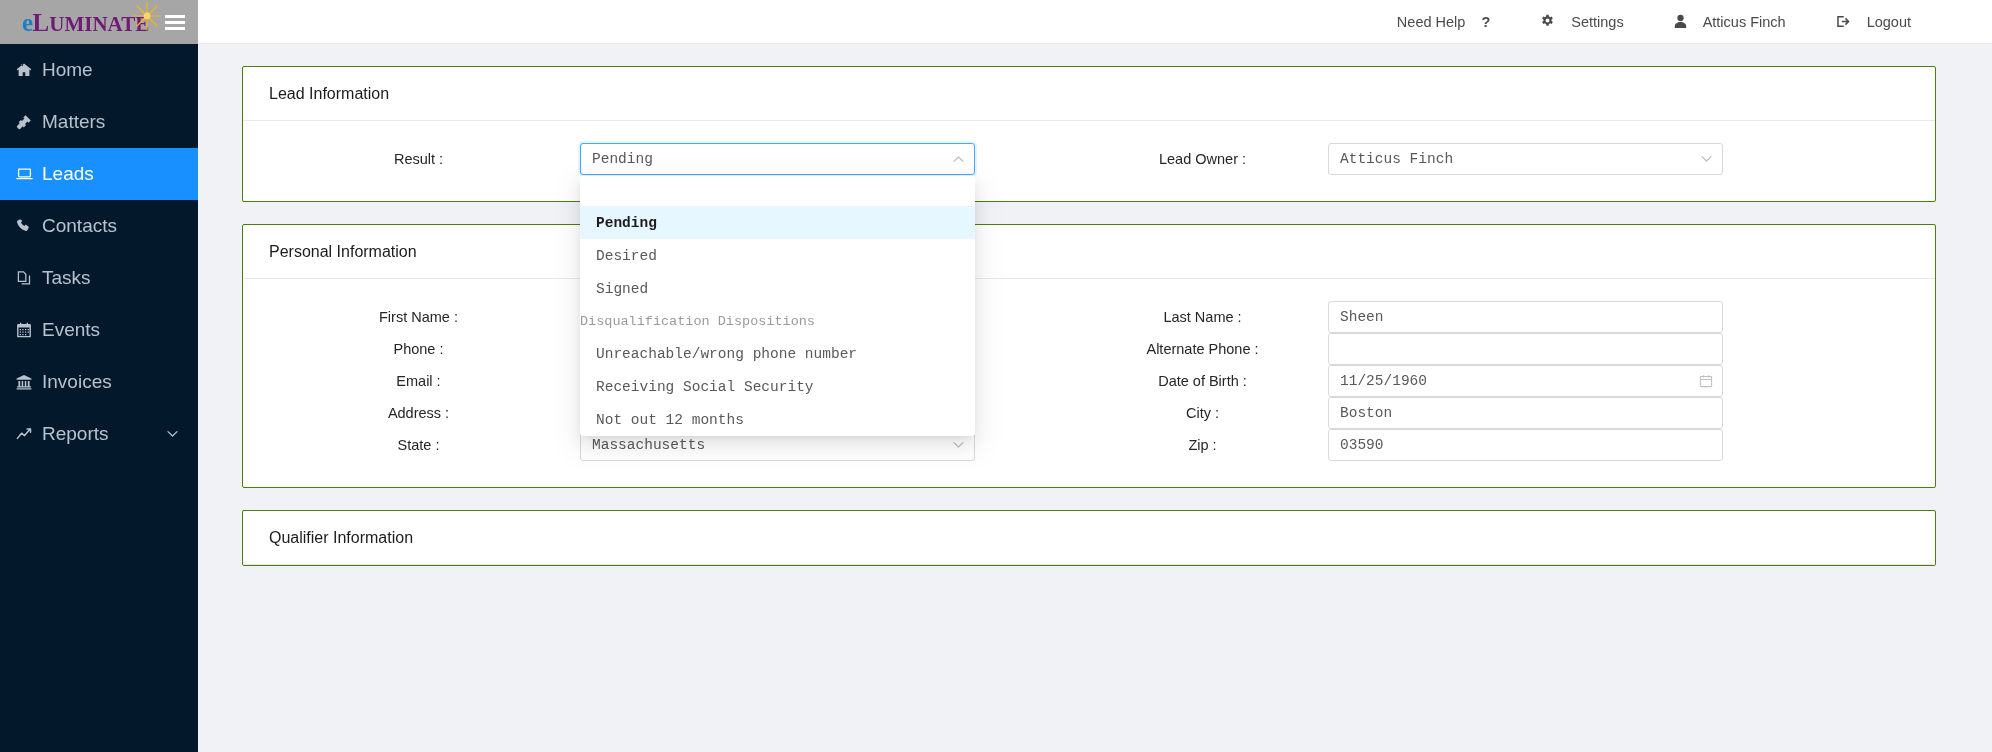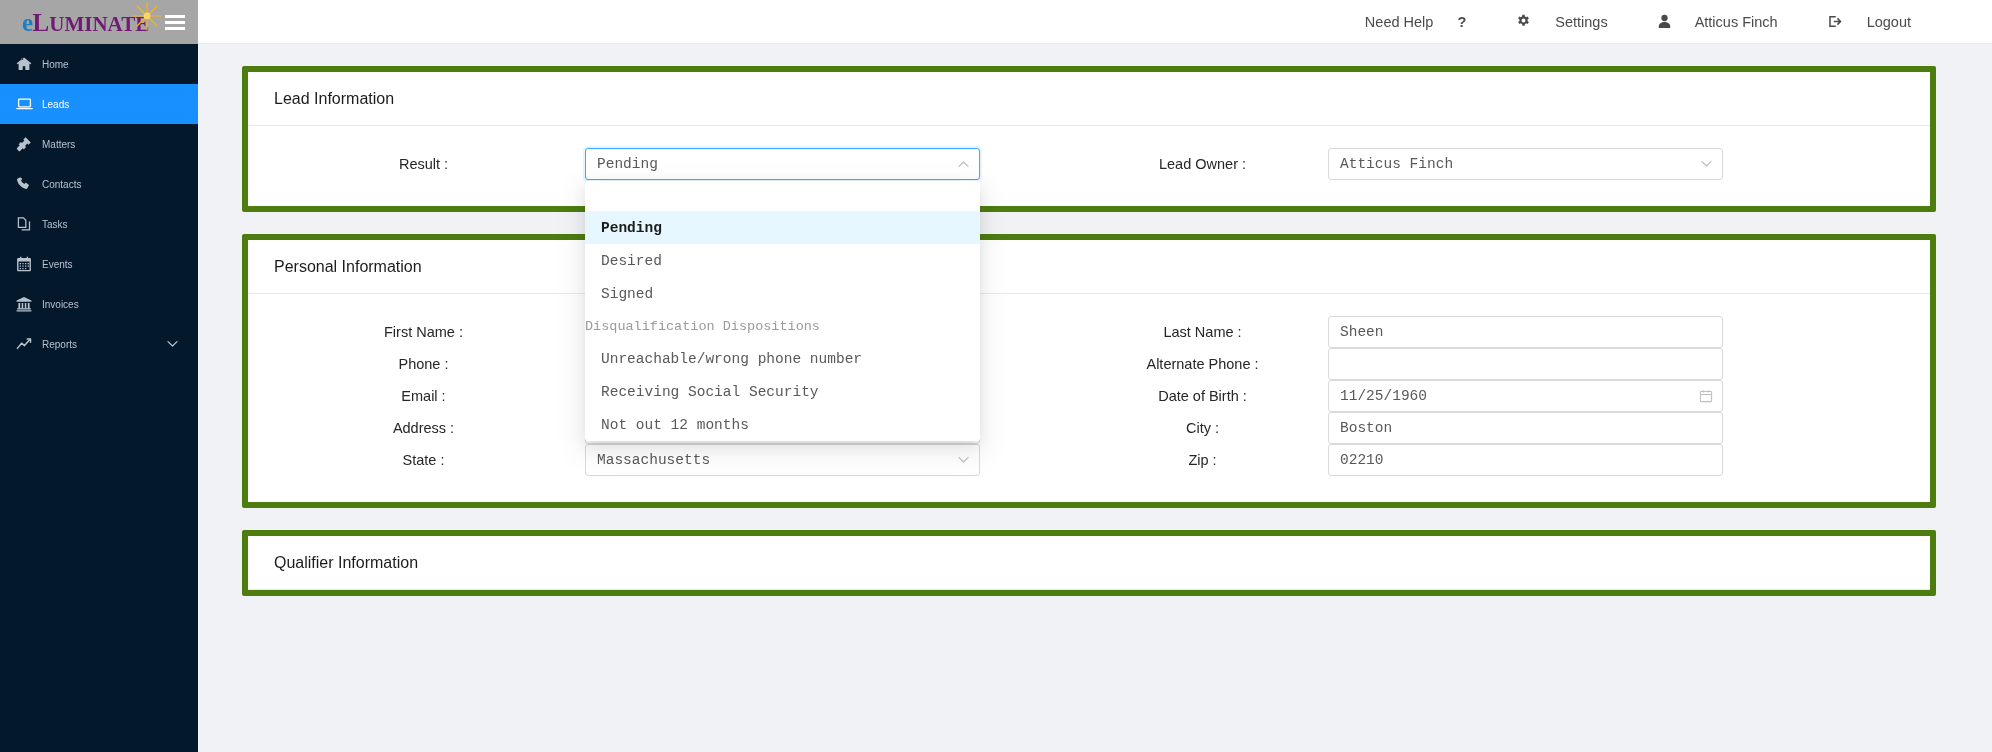--- a/index.html
+++ b/index.html
@@ -36,22 +36,22 @@
   .starburst {
     position: absolute; right: -13px; top: -9px;
     width: 30px; height: 30px; pointer-events: none;
   }
   .hamburger { display: flex; flex-direction: column; gap: 3px; cursor: pointer; }
   .hamburger span { display: block; width: 20px; height: 3px; background: #ffffff; }
 
   .nav { padding-top: 0px; }
   .nav-item {
     display: flex; align-items: center;
-    height: 40px; padding-left: 16px;
-    color: #b7c2cc; font-size: 10px;
+    height: 52px; padding-left: 16px;
+    color: #b7c2cc; font-size: 19px;
     cursor: pointer; position: relative;
   }
   .nav-item .ni-icon {
     width: 26px; display: inline-flex; align-items: center; justify-content: flex-start;
     color: #b7c2cc; flex: 0 0 26px;
   }
   .nav-item.active { background: #1890ff; color: #ffffff; }
   .nav-item.active .ni-icon { color: #ffffff; }
   .nav-item .ni-label { white-space: nowrap; }
   .nav-item .chev {
@@ -62,36 +62,36 @@
 
   
   .main { flex: 1; height: 752px; position: relative; background: #f0f2f5; overflow: hidden; }
   .topbar {
     height: 44px; background: #ffffff;
     display: flex; align-items: center; justify-content: flex-end;
     padding-right: 56px; gap: 0px;
     border-bottom: 1px solid #ececec;
   }
   .top-item {
-    display: flex; align-items: center; gap: 24px;
+    display: flex; align-items: center; gap: 16px;
     font-size: 14.5px; color: #4a4a4a; cursor: pointer;
     padding: 0 25px; height: 44px;
   }
   .top-item .t-icon { display: inline-flex; align-items: center; color: #4a4a4a; }
   .top-item b { font-weight: 700; }
 
   .content {
     position: absolute; top: 44px; left: 0; right: 0; bottom: 0;
     padding: 22px 56px 0 44px;
     overflow: hidden;
   }
 
   .card {
     background: #ffffff;
-    border: 6px solid #4d7c0f;
+    border: 1px solid #4d7c0f;
     border-radius: 2px;
     margin-bottom: 22px;
   }
   .card-head {
     padding: 18px 26px 17px 26px;
     border-bottom: 1px solid #e8e8e8;
     font-size: 16px; color: #1c1c1c; font-weight: 400;
   }
   .card-body { padding: 22px 26px 26px 26px; }
 
@@ -192,37 +192,37 @@
 
       <div class="nav-item">
         <span class="ni-icon">
           <svg width="16" height="16" viewBox="0 0 16 16" fill="currentColor">
               <path d="M8 1.5 0.7 7.3l.9 1.1L2.6 7.6V14h4.1V10.3h2.6V14h4.1V7.6l1 .8.9-1.1L8 1.5zM5.2 4.1V2.6h2v0.9L5.2 4.1z"></path>
             </svg>
         </span>
         <span class="ni-label">Home</span>
       </div>
 
+      <div class="nav-item">
+        <span class="ni-icon">
+          <svg width="16" height="16" viewBox="0 0 16 16" fill="currentColor">
+              <path d="M9.6 1.2 7.3 3.5l1.1 1.1L6 7l-1.1-1.1-2.3 2.3L3.7 9.3 1.1 11.9c-.4.4-.4 1 0 1.4l1.6 1.6c.4.4 1 .4 1.4 0L6.7 12.3l1.1 1.1 2.3-2.3L9 10l2.4-2.4 1.1 1.1 2.3-2.3L9.6 1.2z"></path>
+            </svg>
+        </span>
+        <span class="ni-label">Matters</span>
+      </div>
+
       <div class="nav-item active">
         <span class="ni-icon">
           <svg width="17" height="16" viewBox="0 0 17 16" fill="none" stroke="currentColor" stroke-width="1.3">
               <rect x="2.6" y="3.2" width="11.8" height="7.6" rx="0.8"></rect>
               <path d="M0.8 12.6h15.4" stroke-linecap="round"></path>
             </svg>
         </span>
         <span class="ni-label">Leads</span>
-      </div>
-
-      <div class="nav-item">
-        <span class="ni-icon">
-          <svg width="16" height="16" viewBox="0 0 16 16" fill="currentColor">
-              <path d="M9.6 1.2 7.3 3.5l1.1 1.1L6 7l-1.1-1.1-2.3 2.3L3.7 9.3 1.1 11.9c-.4.4-.4 1 0 1.4l1.6 1.6c.4.4 1 .4 1.4 0L6.7 12.3l1.1 1.1 2.3-2.3L9 10l2.4-2.4 1.1 1.1 2.3-2.3L9.6 1.2z"></path>
-            </svg>
-        </span>
-        <span class="ni-label">Matters</span>
       </div>
 
       <div class="nav-item">
         <span class="ni-icon">
           <svg width="16" height="16" viewBox="0 0 16 16" fill="currentColor">
               <path d="M4.3 1.3 1.8 2.6C1.2 2.9.9 3.6 1.1 4.3c1 4 4.6 7.6 8.6 8.6.7.2 1.4-.1 1.7-.7l1.3-2.5c.2-.5.1-1-.3-1.3l-2-1.5c-.4-.3-.9-.2-1.2.1l-.8.9C7 7.2 5.6 5.8 5 4.4l.9-.8c.3-.3.4-.8.1-1.2L4.5 1.6a.9.9 0 0 0-.2-.3z"></path>
             </svg>
         </span>
         <span class="ni-label">Contacts</span>
       </div>
@@ -461,21 +461,21 @@
                         </svg>
                     </span>
                   </div>
                 </div>
               </div>
             </div>
             <div class="col col-right">
               <div class="fg">
                 <div class="flabel">Zip :</div>
                 <div class="fctl">
-                  <div class="input">02210</div>
+                  <div class="input">03590</div>
                 </div>
               </div>
             </div>
           </div>
 
         </div>
       </section>
 
       <section class="card card-qualifier">
         <div class="card-head">Qualifier Information</div>

